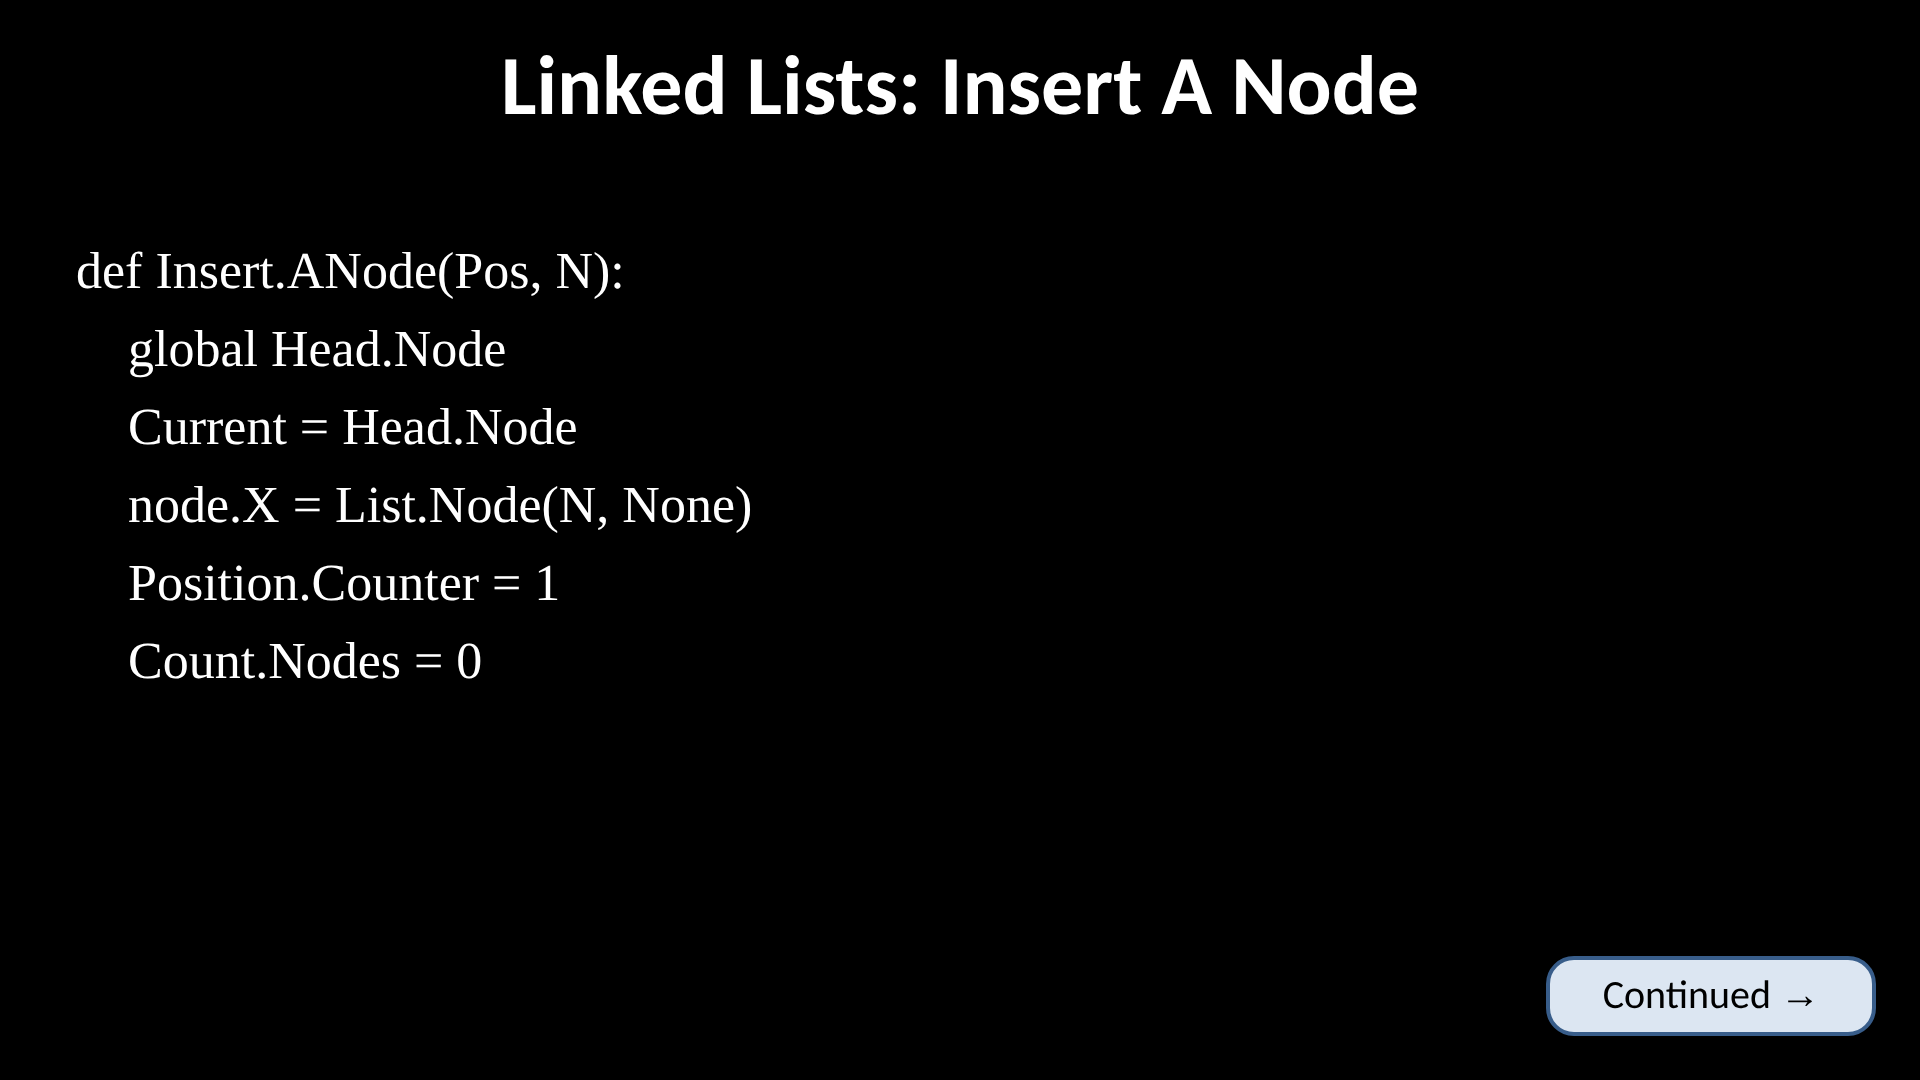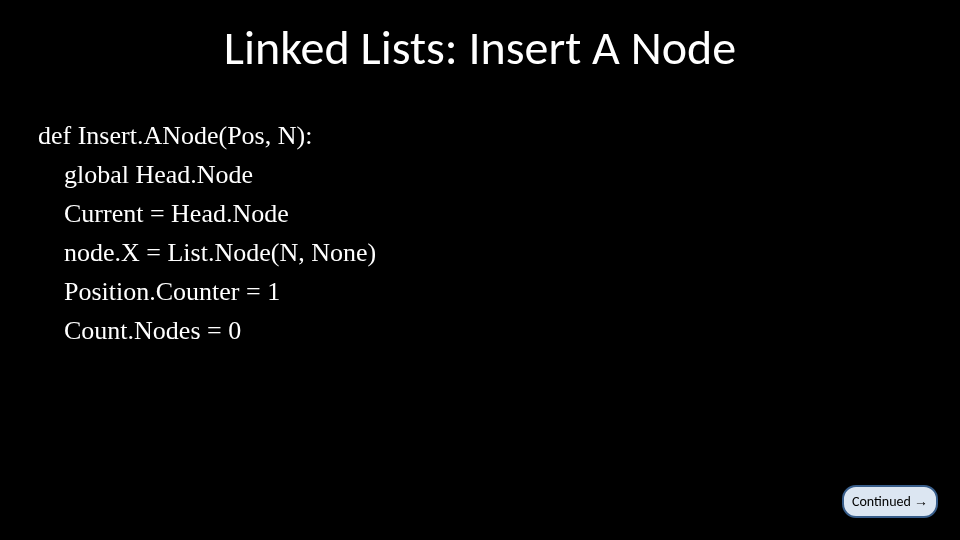--- a/index.html
+++ b/index.html
@@ -16,43 +16,43 @@
     width: 960px;
     height: 540px;
   }
   .title {
     position: absolute;
     top: 18px;
     left: 0;
     width: 100%;
     text-align: center;
     color: #ffffff;
-    font-size: 48px;
-    font-weight: 400;
+    font-size: 42px;
+    font-weight: 700;
   }
   .code {
     position: absolute;
     top: 116px;
     left: 38px;
     color: #ffffff;
     font-family: Liberation Serif, serif;
     font-size: 26px;
     line-height: 1.5;
     white-space: pre;
   }
   .continued-btn {
     position: absolute;
     right: 22px;
     bottom: 22px;
     background: #dce6f2;
     border: 2px solid #385d8a;
     border-radius: 14px;
-    padding: 6px 8px;
+    padding: 6px 26px;
     font-family: Calibri, "Segoe UI", Arial, sans-serif;
-    font-size: 14px;
+    font-size: 20px;
     color: #000000;
     cursor: pointer;
     box-shadow: 0 0 0 1px rgba(0,0,0,0.05);
   }
   .arrow {
     font-family: Arial, sans-serif;
   }
 </style>
 </head>
 <body>

